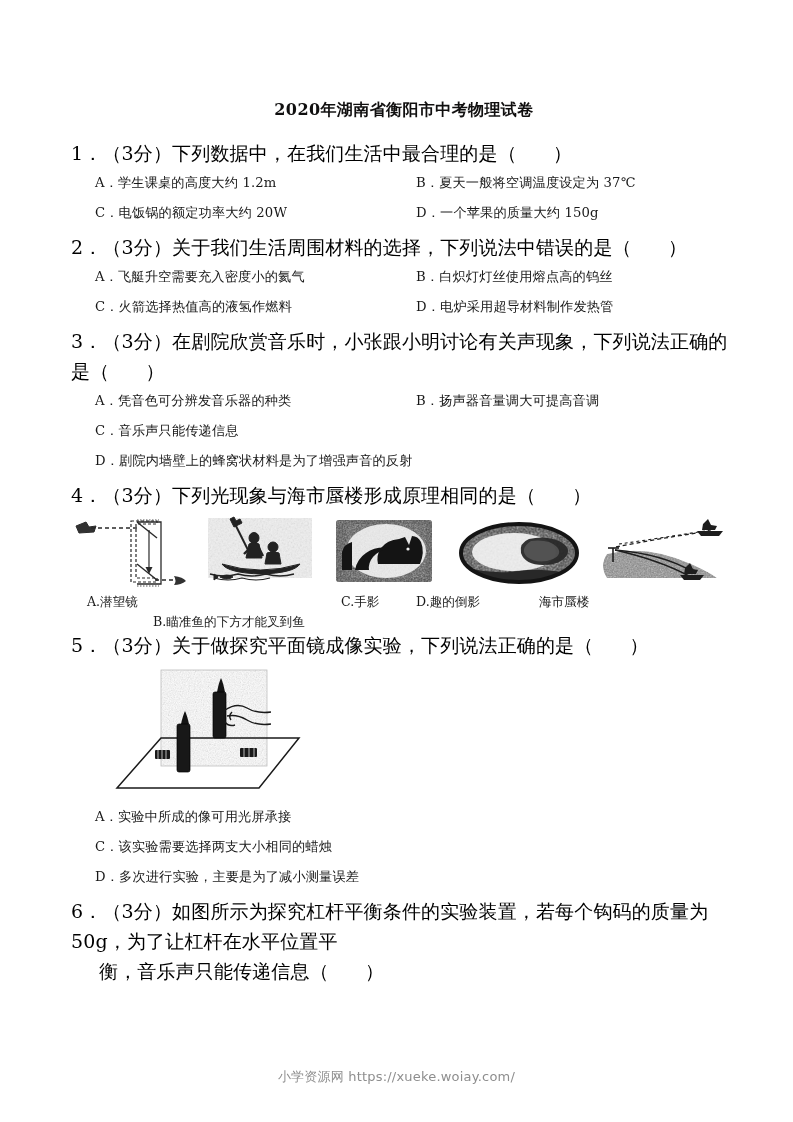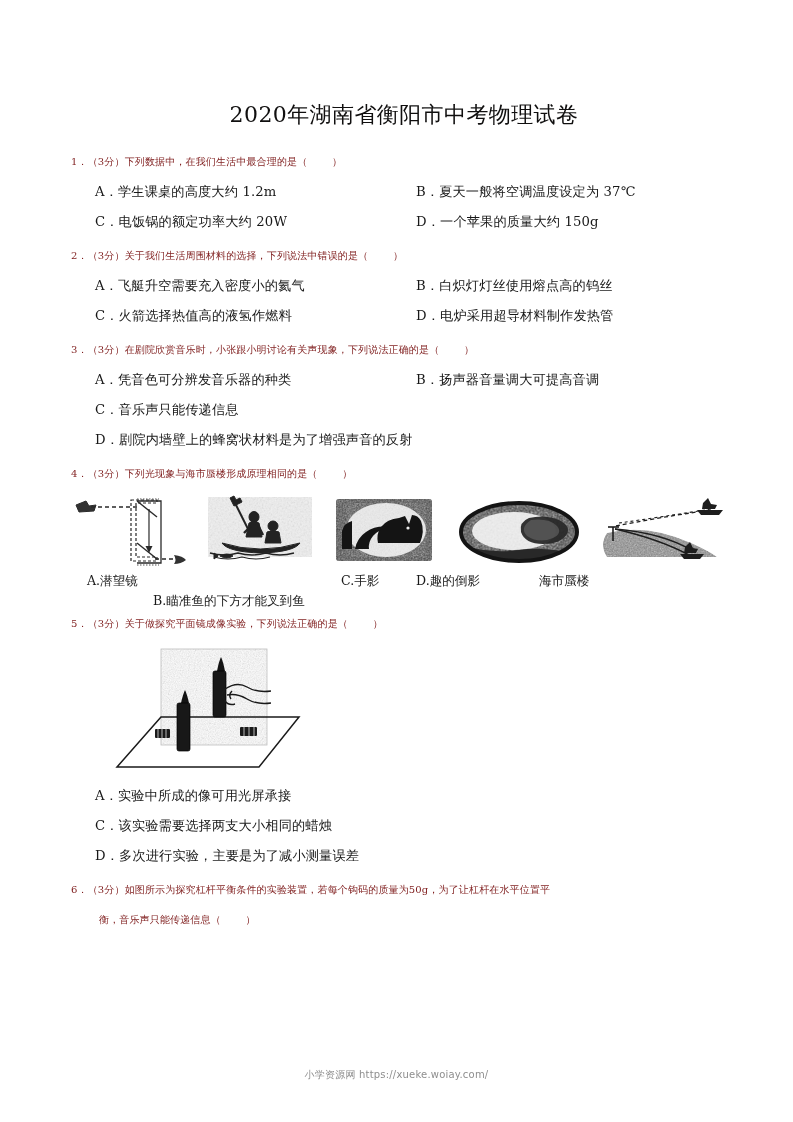--- a/index.html
+++ b/index.html
@@ -26,22 +26,22 @@
   .content {
     position: absolute;
     left: 71px;
     top: 100px;
     width: 666px;
   }
 
   
   .doc-title {
     text-align: center;
-    font-size: 22px;
-    font-weight: normal;
+    font-size: 16px;
+    font-weight: bold;
     letter-spacing: 0.4px;
     margin: 0 0 17px 0;
     font-family: "DejaVu Serif", "Liberation Serif", serif;
     color: #100f0f;
   }
 
   
   .section-head {
     font-size: 13.6px;
     font-weight: bold;
@@ -49,23 +49,23 @@
     color: #161616;
     margin-bottom: 6px;
     letter-spacing: 0.1px;
   }
 
   
   .question {
     margin-bottom: 4px;
   }
   .q-stem {
-    font-size: 10px;
+    font-size: 19px;
     line-height: 30px;
-    color: #7f1d1d;
+    color: #000000;
     text-indent: 0;
     letter-spacing: 0.15px;
   }
   .q-stem .cont {
     display: block;
     padding-left: 28px;
   }
   .opt-row {
     display: flex;
     font-size: 13.2px;
@@ -119,21 +119,21 @@
     position: relative;
   }
 
   
   .watermark {
     position: absolute;
     left: 0;
     right: 0;
     top: 1068px;
     text-align: center;
-    font-size: 10px;
+    font-size: 13px;
     color: #8e8e8e;
     font-family: "DejaVu Sans", "Liberation Sans", sans-serif;
     letter-spacing: 0.2px;
   }
 </style>
 </head>
 <body>
 
 <div class="page">
   <div class="content">

